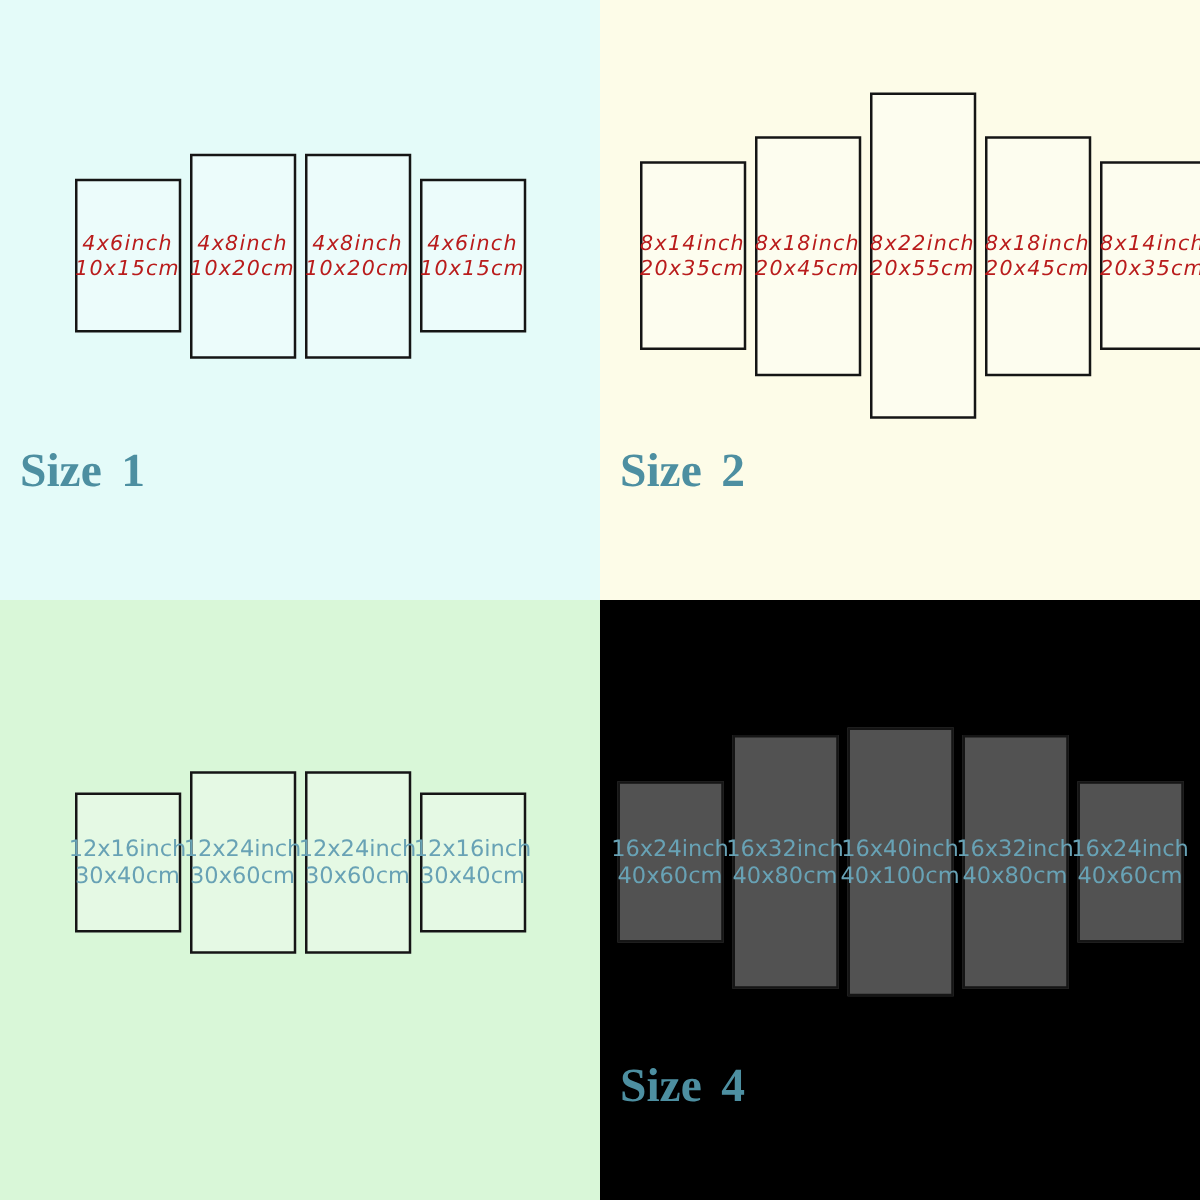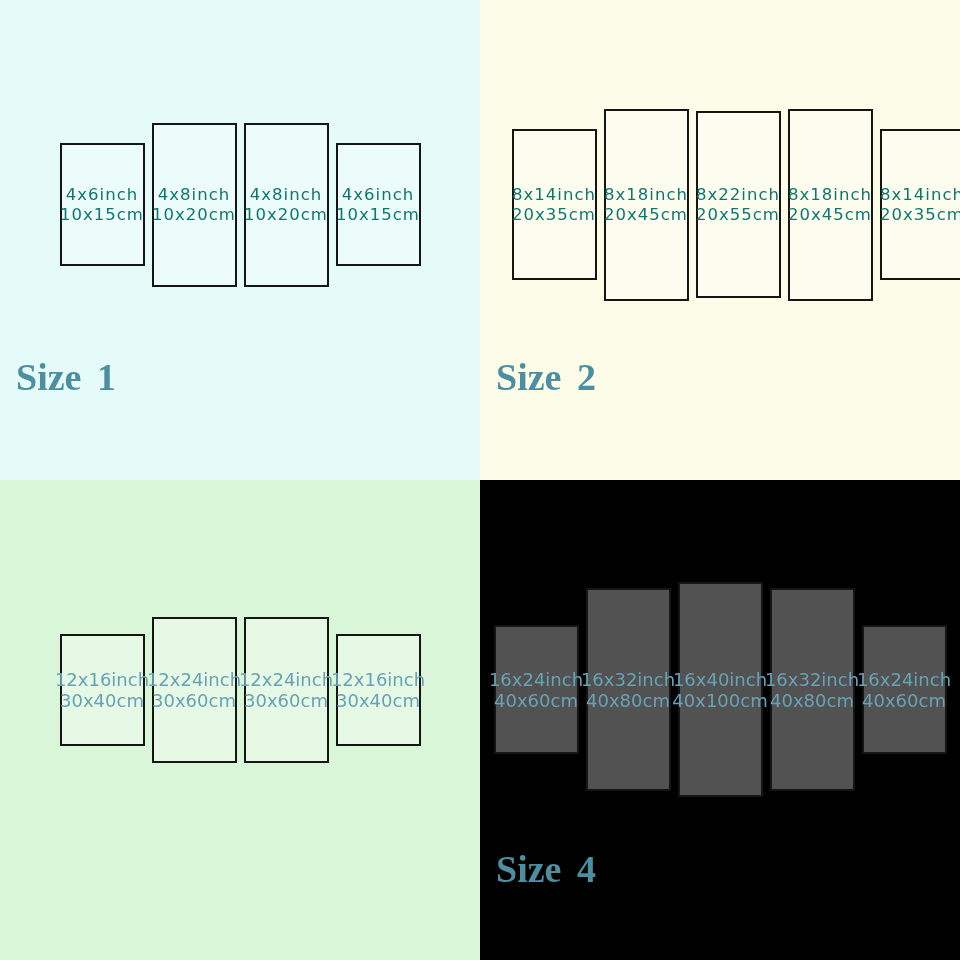--- a/index.html
+++ b/index.html
@@ -37,35 +37,36 @@
     flex:0 0 auto;
     width:85px;
     border:2px solid #151515;
     background:rgba(255,255,255,0.32);
     display:flex;
     align-items:center;
     justify-content:center;
   }
   
   .q1 .h-s{height:123px}.q1 .h-m{height:164px}.q1 .h-l{height:207px}
-  .q2 .h-s{height:151px}.q2 .h-m{height:192px}.q2 .h-l{height:187px}
+  .q2 .h-s{height:151px}.q2 .h-m{height:192px}.q2 .h-l{height:261px}
   .q3 .h-s{height:112px}.q3 .h-m{height:146px}.q3 .h-l{height:227px}
   .q4 .h-s{height:129px}.q4 .h-m{height:203px}.q4 .h-l{height:215px}
   
   .label{
     text-align:center;
     white-space:nowrap;
     font-family:"DejaVu Sans",sans-serif;
   }
   .label span{display:block;}
   .q1 .label,.q2 .label{
     font-size:16.5px;
     line-height:20px;
     letter-spacing:1px;
-    color:#0f766e;
+    color:#b91c1c;
+    font-style:italic;
   }
   .q3 .label,.q4 .label{
     font-size:18px;
     line-height:21px;
     letter-spacing:0;
     color:#68a2b5;
   }
   
   .size-title{
     position:absolute;

